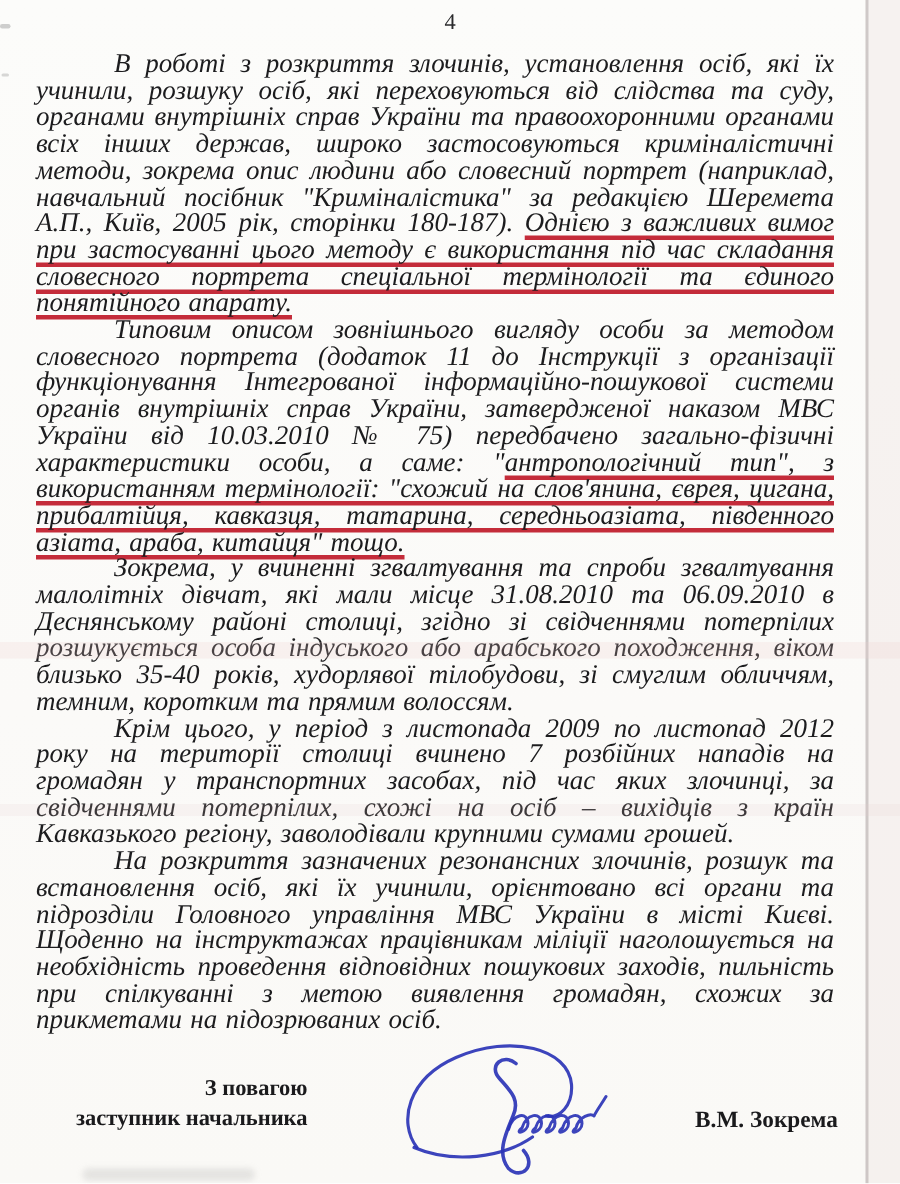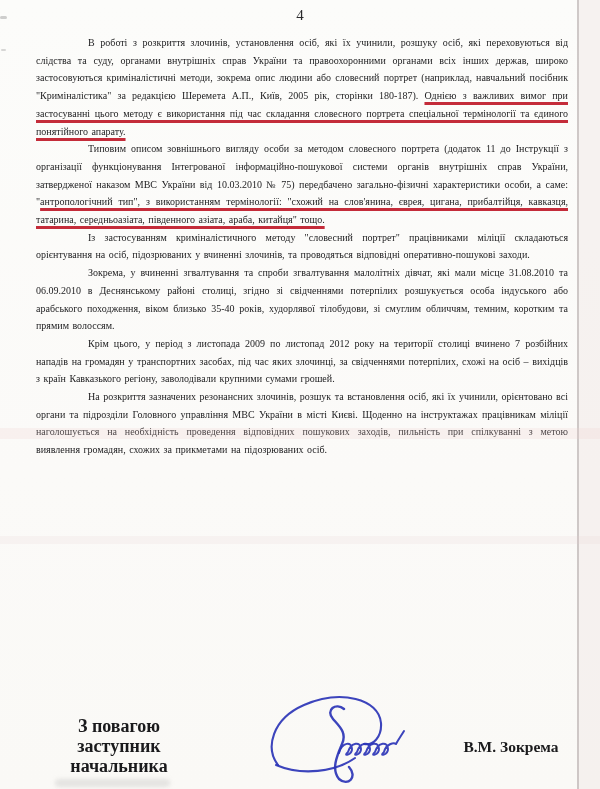--- a/index.html
+++ b/index.html
@@ -27,47 +27,48 @@
     top: 7px;
     left: 0;
     width: 600px;
     text-align: center;
     font-size: 15px;
     color: #2a2a2c;
   }
   .document-body {
     position: absolute;
     top: 34px;
-    left: 36px;
+    left: 24px;
     width: 532px;
-    font-size: 10px;
+    font-size: 18px;
     line-height: 17.7px;
     text-align: justify;
     color: var(--text-color);
+    font-style: italic;
   }
   .para {
     text-indent: 52px;
     margin: 0;
     word-spacing: 1px;
   }
   .red-underline {
     text-decoration: underline;
     text-decoration-color: var(--underline-color);
     text-decoration-thickness: 3px;
     text-underline-offset: 2.5px;
     text-decoration-skip-ink: none;
   }
   .closing-block {
     position: absolute;
     left: 33px;
     top: 716px;
     width: 172px;
-    text-align: center;
+    text-align: right;
     font-weight: bold;
-    font-size: 18px;
+    font-size: 15px;
     line-height: 20px;
     color: #1a1a1c;
   }
   .signer-name {
     position: absolute;
     left: 430px;
     top: 738px;
     width: 162px;
     text-align: center;
     font-weight: bold;
@@ -132,21 +133,20 @@
 </head>
 <body>
 
 <div class="page">
 
   <div class="page-number">4</div>
 
   <div class="document-body">
       <p class="para">В роботі з розкриття злочинів, установлення осіб, які їх учинили, розшуку осіб, які переховуються від слідства та суду, органами внутрішніх справ України та правоохоронними органами всіх інших держав, широко застосовуються криміналістичні методи, зокрема опис людини або словесний портрет (наприклад, навчальний посібник "Криміналістика" за редакцією Шеремета А.П., Київ, 2005 рік, сторінки 180-187). <span class="red-underline">Однією з важливих вимог при застосуванні цього методу є використання під час складання словесного портрета спеціальної термінології та єдиного понятійного апарату.</span></p>
       <p class="para">Типовим описом зовнішнього вигляду особи за методом словесного портрета (додаток 11 до Інструкції з організації функціонування Інтегрованої інформаційно-пошукової системи органів внутрішніх справ України, затвердженої наказом МВС України від 10.03.2010 № 75) передбачено загально-фізичні характеристики особи, а саме: "<span class="red-underline">антропологічний тип", з використанням термінології: "схожий на слов'янина, єврея, цигана, прибалтійця, кавказця, татарина, середньоазіата, південного азіата, араба, китайця" тощо.</span></p>
-      <p class="para">Із застосуванням криміналістичного методу "словесний портрет" працівниками міліції складаються орієнтування на осіб, підозрюваних у вчиненні злочинів, та проводяться відповідні оперативно-пошукові заходи.</p>
       <p class="para">Зокрема, у вчиненні згвалтування та спроби згвалтування малолітніх дівчат, які мали місце 31.08.2010 та 06.09.2010 в Деснянському районі столиці, згідно зі свідченнями потерпілих розшукується особа індуського або арабського походження, віком близько 35-40 років, худорлявої тілобудови, зі смуглим обличчям, темним, коротким та прямим волоссям.</p>
       <p class="para">Крім цього, у період з листопада 2009 по листопад 2012 року на території столиці вчинено 7 розбійних нападів на громадян у транспортних засобах, під час яких злочинці, за свідченнями потерпілих, схожі на осіб – вихідців з країн Кавказького регіону, заволодівали крупними сумами грошей.</p>
       <p class="para">На розкриття зазначених резонансних злочинів, розшук та встановлення осіб, які їх учинили, орієнтовано всі органи та підрозділи Головного управління МВС України в місті Києві. Щоденно на інструктажах працівникам міліції наголошується на необхідність проведення відповідних пошукових заходів, пильність при спілкуванні з метою виявлення громадян, схожих за прикметами на підозрюваних осіб.</p>
     </div>
 
   <div class="closing-block">
     <div>З повагою</div>
     <div>заступник начальника</div>
   </div>
 

